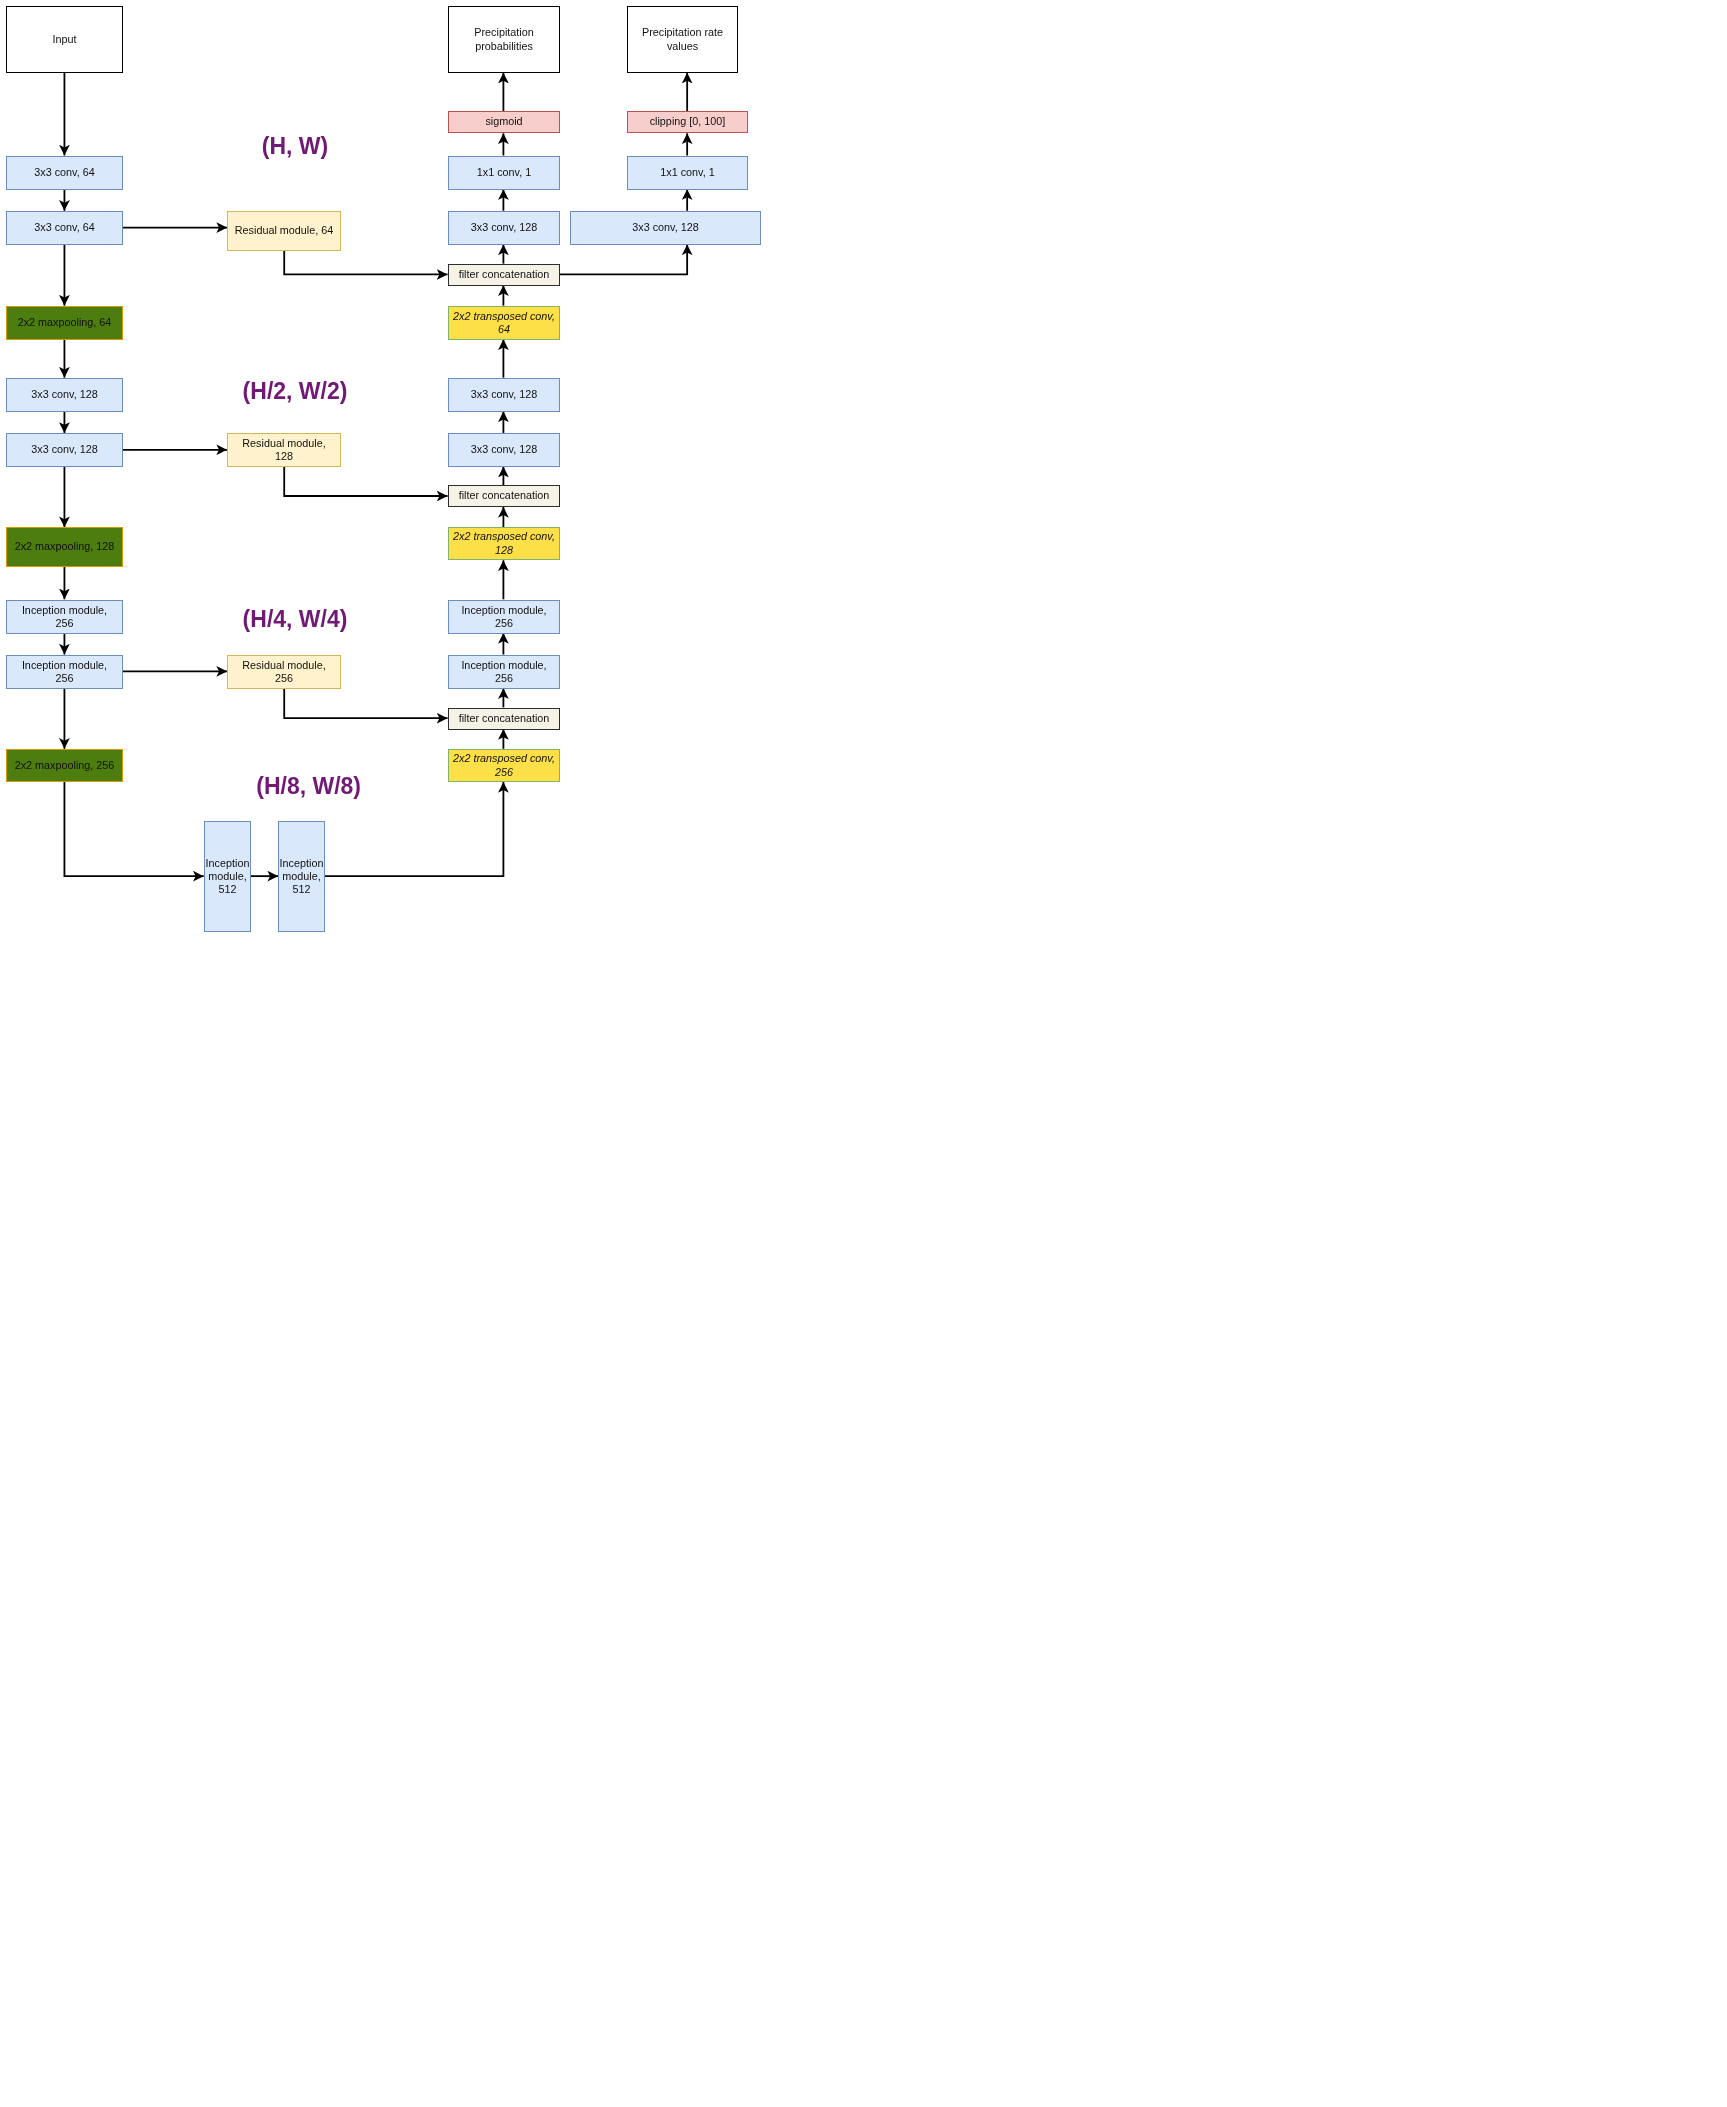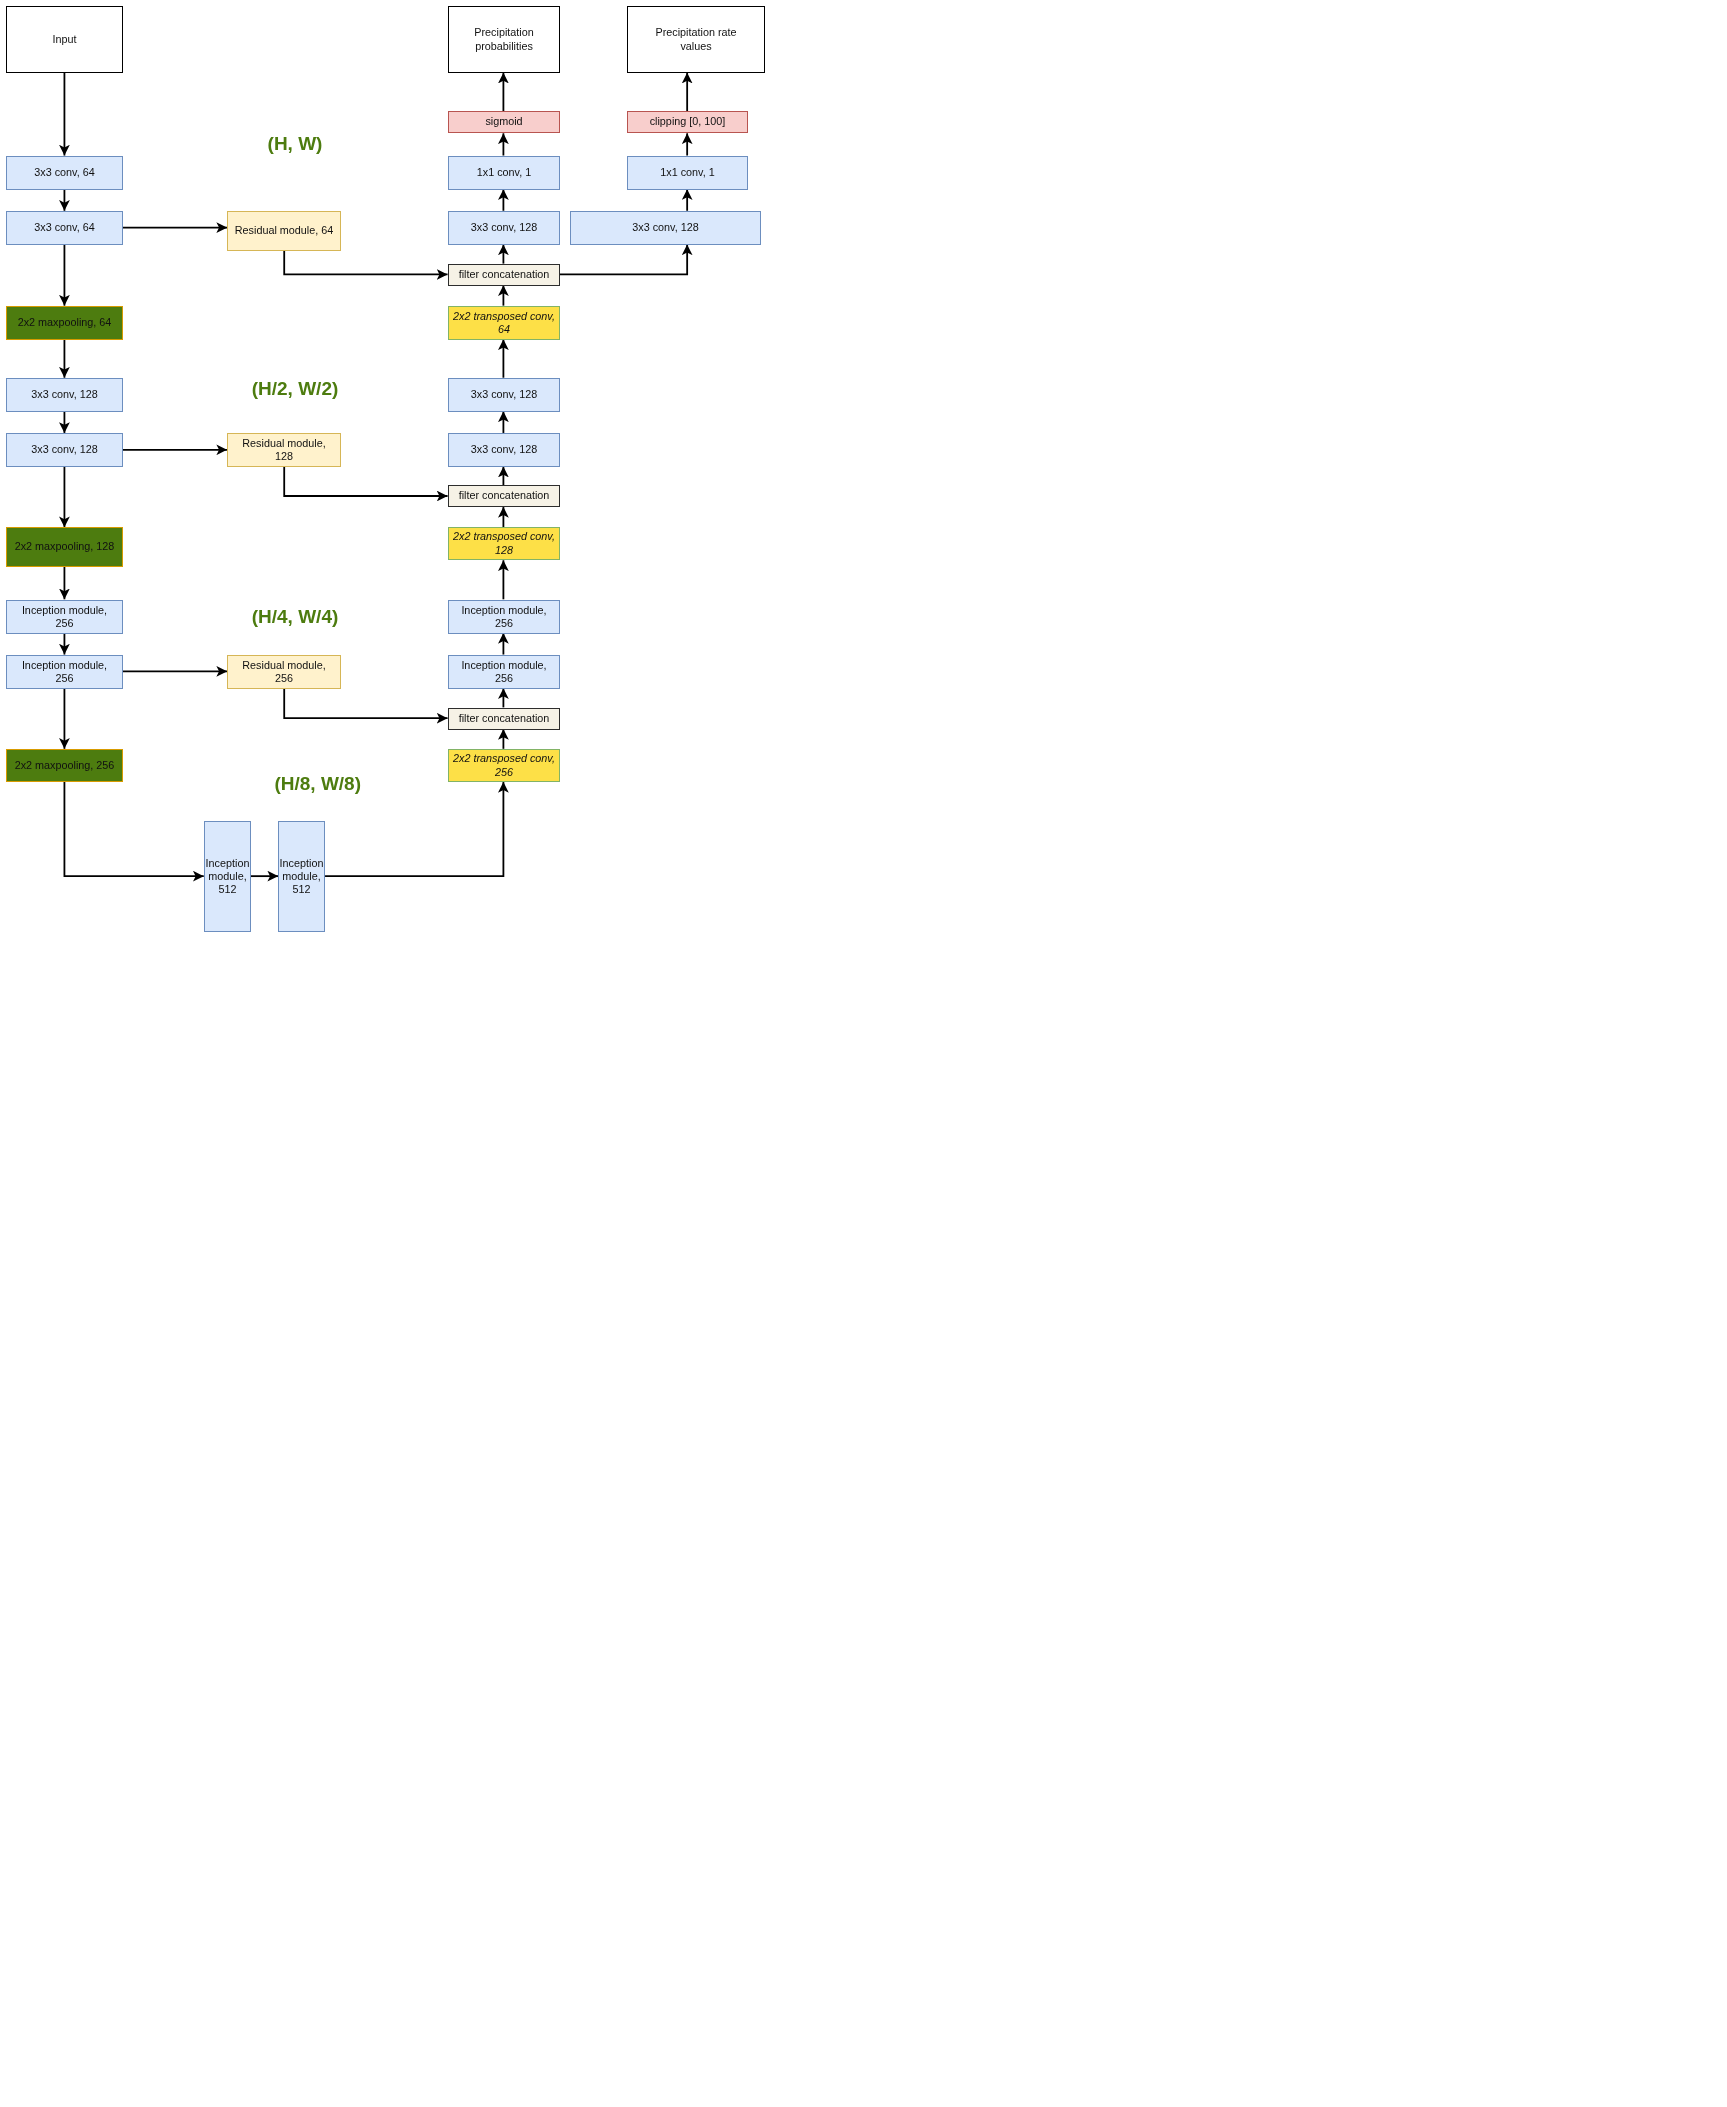--- a/index.html
+++ b/index.html
@@ -25,23 +25,23 @@
   .conv{background:#dae8fc;border:1.2px solid #6c8ebf;}
   .pool{background:#4d7c0f;border:1.2px solid #d79b00;}
   .res{background:#fff2cc;border:1.2px solid #d6b656;}
   .tconv{background:#fde047;border:1.2px solid #82b366;font-style:italic;}
   .act{background:#f8cecc;border:1.2px solid #b85450;}
   .concat{background:#f6f2e6;border:1.8px solid #2d2d2d;}
   .scale-label{
     position:absolute;
     width:132px;
     text-align:center;
-    font-size:19px;
+    font-size:23px;
     font-weight:bold;
-    color:#4d7c0f;
+    color:#701a75;
   }
   #edges{position:absolute;left:0;top:0;}
 </style>
 </head>
 <body>
 
 <div id="canvas">
 
   <svg id="edges" width="769" height="938" viewBox="0 0 1280 1562">
     <defs>
@@ -132,21 +132,21 @@
   <div class="node conv" style="left:448px;top:211px;width:112px;height:34px;">3x3 conv, 128</div>
 
   <div class="node conv" style="left:448px;top:156px;width:112px;height:34px;">1x1 conv, 1</div>
   <div class="node act" style="left:448px;top:111px;width:112px;height:22px;">sigmoid</div>
   <div class="node io" style="left:448px;top:6px;width:112px;height:67px;">Precipitation
 probabilities</div>
 
   <div class="node conv" style="left:570px;top:211px;width:191px;height:34px;">3x3 conv, 128</div>
   <div class="node conv" style="left:627px;top:156px;width:121px;height:34px;">1x1 conv, 1</div>
   <div class="node act" style="left:627px;top:111px;width:121px;height:22px;">clipping [0, 100]</div>
-  <div class="node io" style="left:627px;top:6px;width:138px;height:67px;">Precipitation rate
+  <div class="node io" style="left:627px;top:6px;width:111px;height:67px;">Precipitation rate
 values</div>
 
   <div class="scale-label" style="left:229px;top:133px;">(H, W)</div>
   <div class="scale-label" style="left:229px;top:378px;">(H/2, W/2)</div>
   <div class="scale-label" style="left:229px;top:606px;">(H/4, W/4)</div>
   <div class="scale-label" style="left:229px;top:773px;text-align:right;">(H/8, W/8)</div>
 
 </div>
 
 

